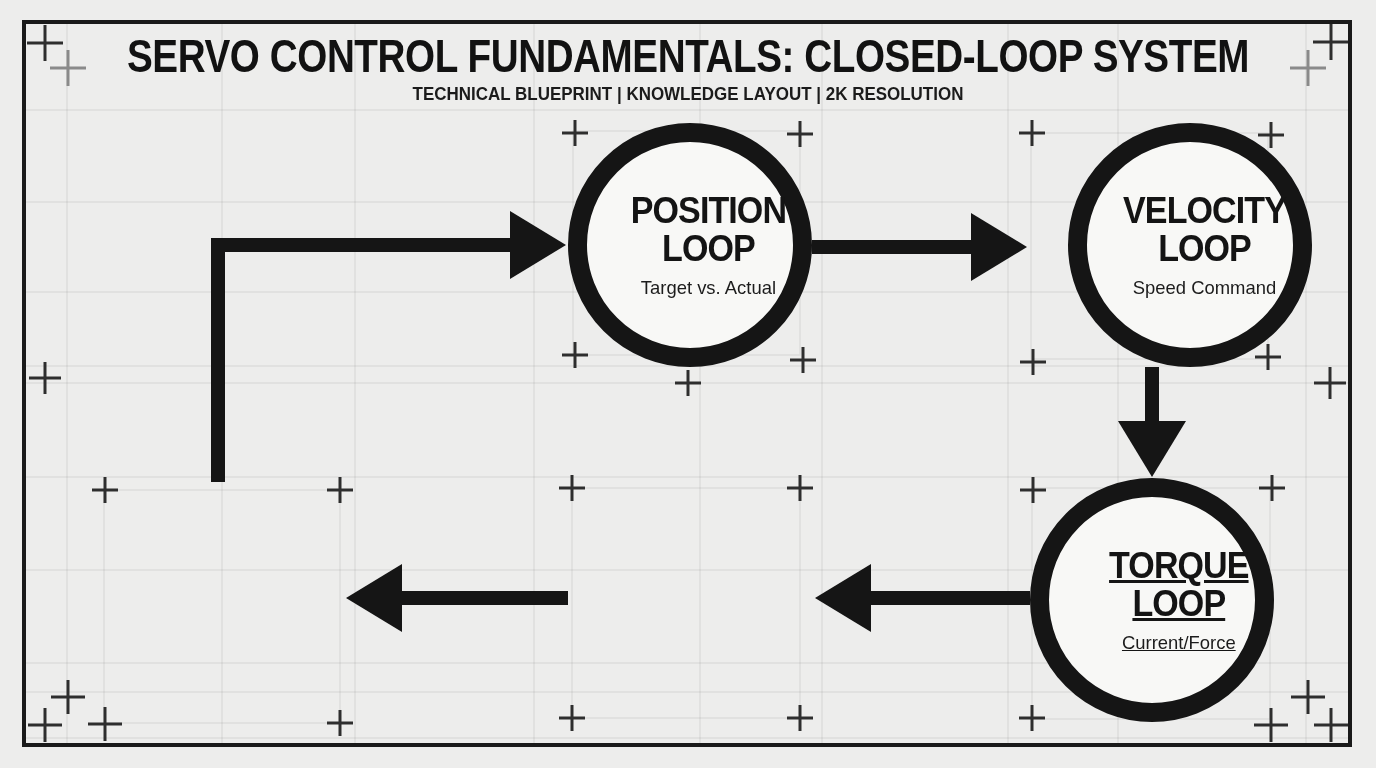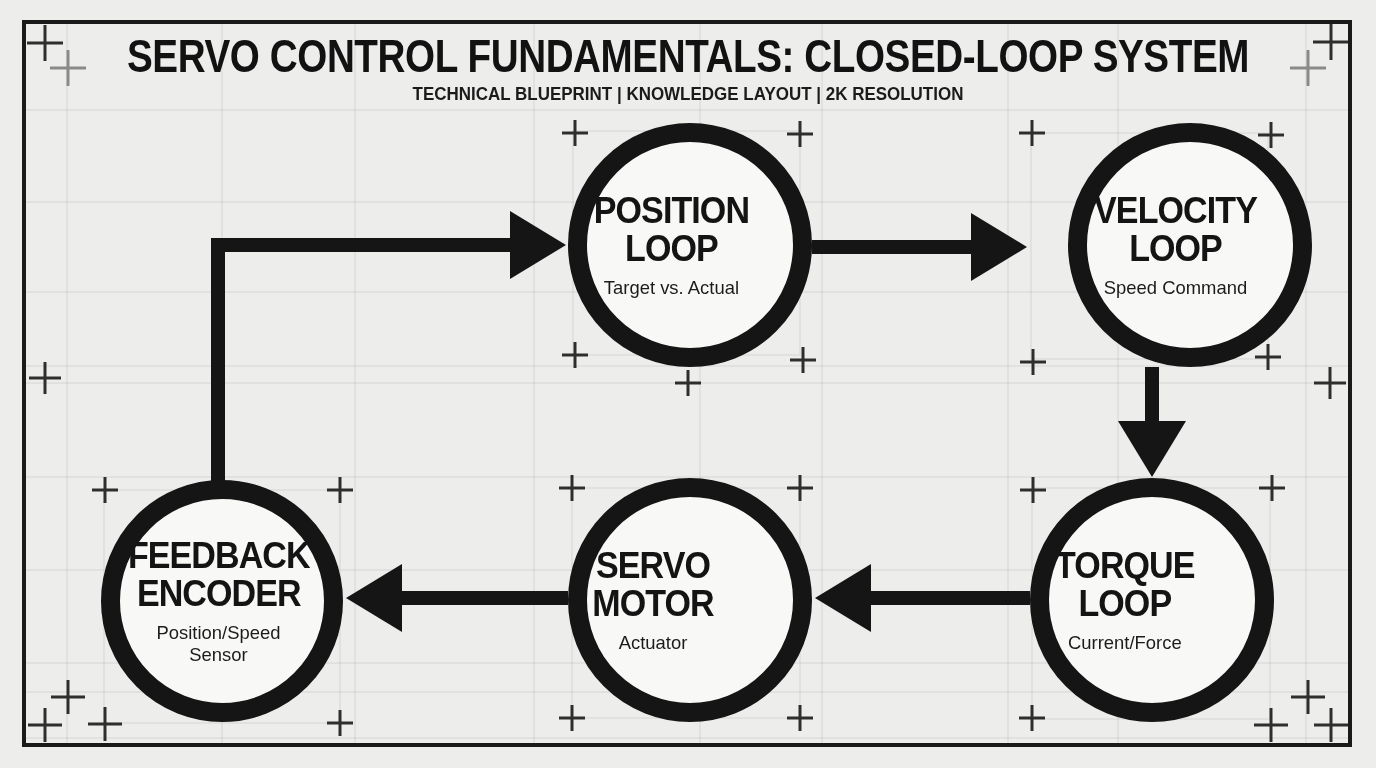--- a/index.html
+++ b/index.html
@@ -23,21 +23,21 @@
     transform:scaleX(0.84); white-space:nowrap; color:#121212;
   }
   .subtitle {
     position:absolute; top:86px; left:0; right:0; text-align:center;
     font-size:17.5px; font-weight:700; letter-spacing:0px; line-height:1;
     transform:scaleX(0.97); white-space:nowrap; color:#1b1b1b;
   }
   .node {
     position:absolute; box-sizing:border-box; border-radius:50%;
     border:19px solid var(--ink, #151515); background:var(--nodefill, #f8f8f6);
-    display:flex; align-items:center; justify-content:flex-start;
+    display:flex; align-items:center; justify-content:flex-end;
   }
   .node-inner { text-align:center; }
   .node-label {
     font-weight:700; font-size:37px; line-height:1.03; letter-spacing:-1px;
     transform:scaleX(0.92); color:#141414; white-space:nowrap;
   }
   .node-sublabel {
     margin:9px auto 0 auto; font-size:19px; font-weight:400; line-height:1.12;
     color:#1c1c1c; max-width:185px; transform:scaleX(0.97);
   }
@@ -157,45 +157,27 @@
       </div>
       <div class="node" style="left: 1068px; top: 123px; width: 244px; height: 244px;">
         <div class="node-inner">
           <div class="node-label">
             <div>VELOCITY</div>
             <div>LOOP</div>
           </div>
           <div class="node-sublabel">Speed Command</div>
         </div>
       </div>
-      <div class="node" style="left: 1030px; top: 478px; width: 244px; height: 244px;">
+      <div class="node" style="left: 1030px; top: 478px; width: 244px; height: 244px; text-decoration: underline;">
         <div class="node-inner">
           <div class="node-label">
             <div>TORQUE</div>
             <div>LOOP</div>
           </div>
           <div class="node-sublabel">Current/Force</div>
-        </div>
-      </div>
-      <div class="node" style="left: 568px; top: 478px; width: 244px; height: 244px;">
-        <div class="node-inner">
-          <div class="node-label">
-            <div>SERVO</div>
-            <div>MOTOR</div>
-          </div>
-          <div class="node-sublabel">Actuator</div>
-        </div>
-      </div>
-      <div class="node" style="left: 101px; top: 480px; width: 242px; height: 242px;">
-        <div class="node-inner">
-          <div class="node-label">
-            <div>FEEDBACK</div>
-            <div>ENCODER</div>
-          </div>
-          <div class="node-sublabel">Position/Speed Sensor</div>
         </div>
       </div>
     </div>
 
   <div id="header">
     <div class="title">SERVO CONTROL FUNDAMENTALS: CLOSED-LOOP SYSTEM</div>
     <div class="subtitle">TECHNICAL BLUEPRINT | KNOWLEDGE LAYOUT | 2K RESOLUTION</div>
   </div>
 
   <div id="frame"></div>

